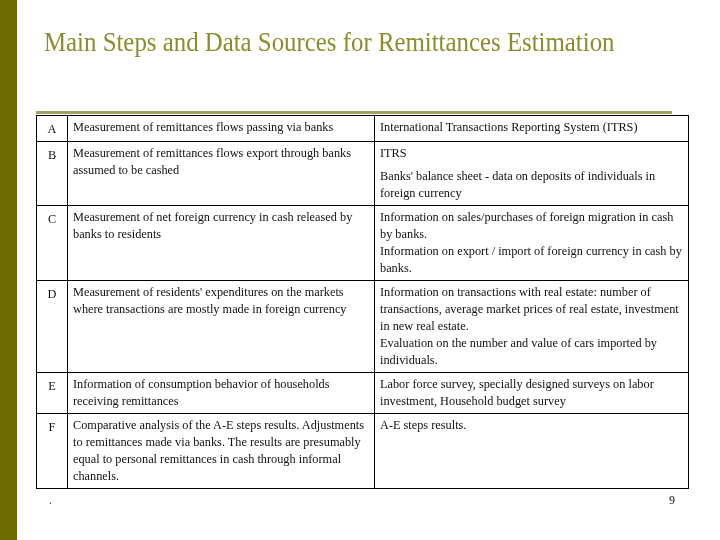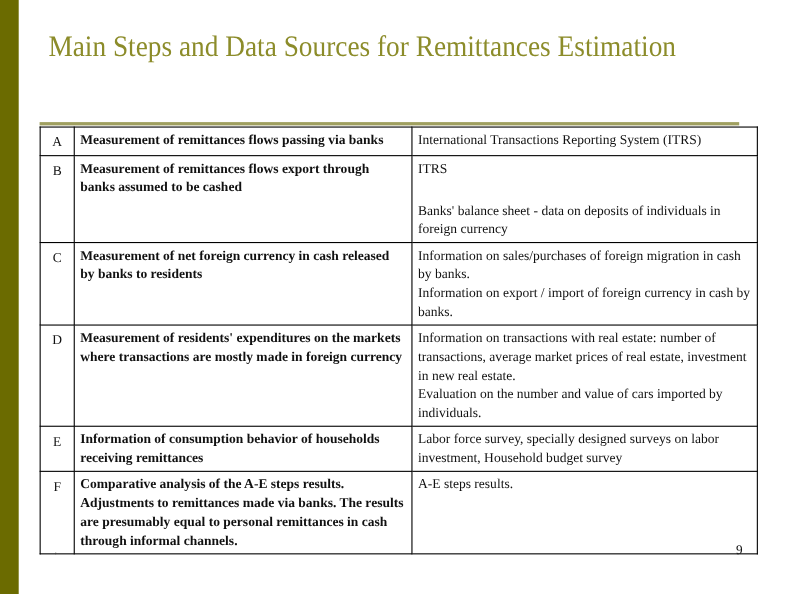--- a/index.html
+++ b/index.html
@@ -4,25 +4,25 @@
 <style>
   html, body { margin:0; padding:0; }
   body { width:720px; height:540px; background:#ffffff; position:relative; overflow:hidden;
          font-family:"Liberation Serif", "DejaVu Serif", serif; }
   .sidebar { position:absolute; left:0; top:0; width:17px; height:540px; background:#6b6b00; }
   .title { position:absolute; left:44px; top:22px; width:640px; color:#8c8c2a; font-size:27px; line-height:40px; transform:scaleX(0.92); transform-origin:left; }
   .rule { position:absolute; left:36px; top:111px; width:636px; height:3px; background:#a0a060; }
   table { position:absolute; left:36px; top:115px; width:653px; border-collapse:collapse; font-size:12.3px; color:#111; line-height:17px; }
   td { border:1px solid #000; vertical-align:top; padding:3px 5px 3px 5px; }
   td.lbl { width:20px; text-align:center; padding-top:5px; }
-  td.step { width:296px;font-weight:bold; }
+  td.step { width:296px; }
   .hdr td { font-weight:bold; height:18px; }
   .pgnum { position:absolute; left:669px; top:493px; font-size:12px; color:#111; }
   .dot { position:absolute; left:49px; top:493px; font-size:12px; color:#444; }
-  p.gap { margin:21px 0 0 0; }
+  p.gap { margin:6px 0 0 0; }
 </style>
 </head>
 <body>
 
 <div class="sidebar"></div>
 <div class="title">Main Steps and Data Sources for Remittances Estimation</div>
 <div class="rule"></div>
 
 <table>
   <tbody>

